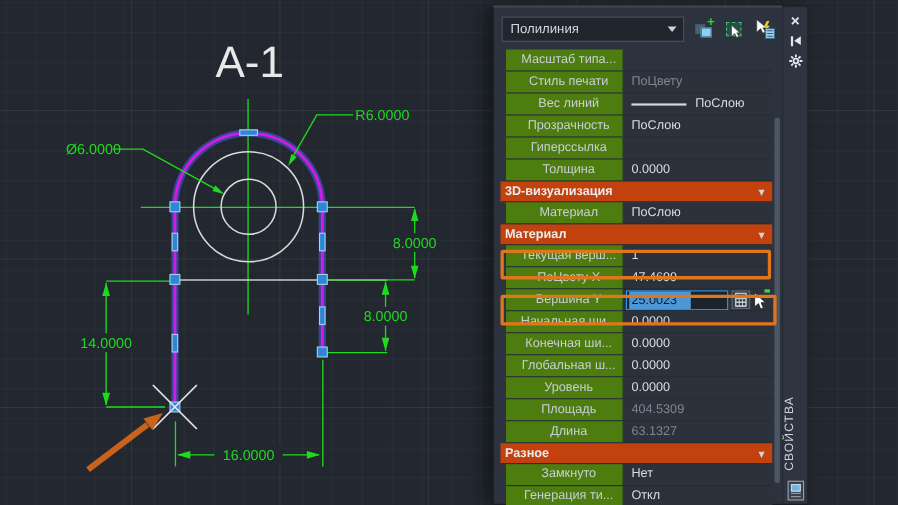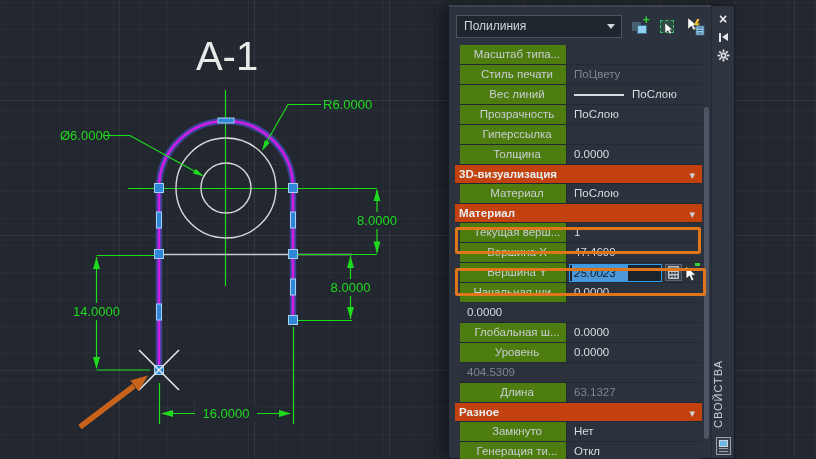--- a/index.html
+++ b/index.html
@@ -38,21 +38,21 @@
     line-height:19px; color:#d8dce2; white-space:nowrap; overflow:hidden;
     display:flex; align-items:center; }
   .muted { color:#808791; }
   .psection { height:19px; border-bottom:1px solid #232932; margin-left:6px; margin-right:9px;
     background:#c2410c; display:flex; align-items:center; justify-content:space-between;
     padding:0 7px 0 4px; }
   .psection .stitle { font-size:11.5px; font-weight:bold; color:#e9edf1; }
   .psection .chev::after { content:"▾"; color:#cfd4da; font-size:11px; }
   .lw-line { display:inline-block; width:50px; height:2px; background:#d6d9dd; margin-right:8px; }
 
-  .edit-wrap { display:flex; align-items:center; gap:3px; width:100%; padding-right:2px;font-style:italic; }
+  .edit-wrap { display:flex; align-items:center; gap:3px; width:100%; padding-right:2px; }
   .edit-box { flex:1; height:18px; border:1px solid #2d9bf0; background:#1d232b;
     display:flex; align-items:center; padding-left:2px; }
   .sel-text { background:#4b97d8; color:#0c1b2c; font-size:11.5px; line-height:16px;
     padding:0 12px 0 2px; }
   .calc-btn { width:17px; height:17px; background:#39414d; border:1px solid #5a6476;
     display:flex; align-items:center; justify-content:center; flex:0 0 17px; }
   .cursor-spot { position:relative; width:15px; height:18px; flex:0 0 15px; }
   .cursor-spot svg { position:absolute; left:0; top:1px; }
   .pickbox { position:absolute; right:0; top:-3px; width:5px; height:5px; background:#38d438; }
 
@@ -260,21 +260,21 @@
     <div class="psection">
       <span class="stitle">Материал</span>
       <span class="chev"></span>
     </div>
     <div class="rows">
       <div class="prow">
         <div class="plabel">Текущая верш...</div>
         <div class="pvalue">1</div>
       </div>
       <div class="prow">
-        <div class="plabel">Вершина X</div>
+        <div class="plabel">ПоЦвету X</div>
         <div class="pvalue">47.4699</div>
       </div>
       <div class="prow">
         <div class="plabel">Вершина Y</div>
         <div class="pvalue" style="padding-left:2px;">
           <div class="edit-wrap">
             <div class="edit-box">
               <span class="sel-text">25.0023</span>
             </div>
             <div class="calc-btn">
@@ -296,31 +296,33 @@
               </svg>
             </div>
           </div>
         </div>
       </div>
       <div class="prow">
         <div class="plabel">Начальная ши...</div>
         <div class="pvalue">0.0000</div>
       </div>
       <div class="prow">
+        <div class="plabel">Конечная ши...</div>
         <div class="pvalue">0.0000</div>
       </div>
       <div class="prow">
         <div class="plabel">Глобальная ш...</div>
         <div class="pvalue">0.0000</div>
       </div>
       <div class="prow">
         <div class="plabel">Уровень</div>
         <div class="pvalue">0.0000</div>
       </div>
       <div class="prow">
+        <div class="plabel">Площадь</div>
         <div class="pvalue muted">404.5309</div>
       </div>
       <div class="prow">
         <div class="plabel">Длина</div>
         <div class="pvalue muted">63.1327</div>
       </div>
     </div>
 
     <div class="psection">
       <span class="stitle">Разное</span>

